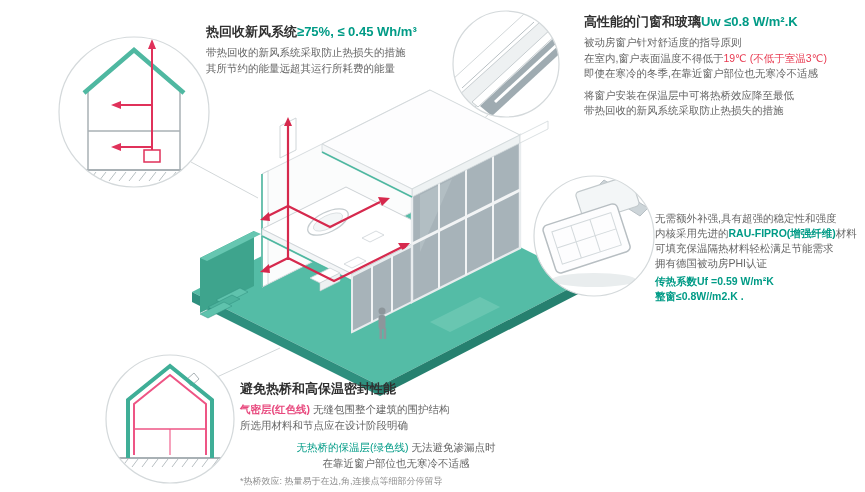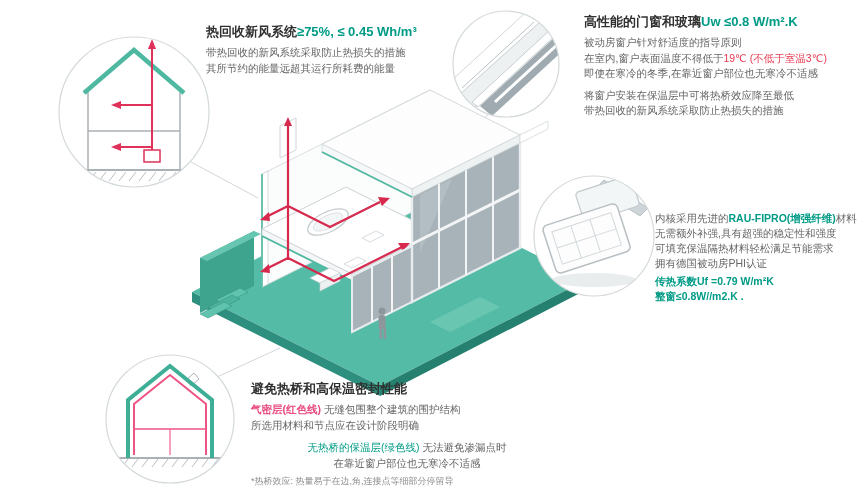--- a/index.html
+++ b/index.html
@@ -227,32 +227,32 @@
     <span class="bodyline"><span>在室内,窗户表面温度不得低于</span><span class="redtxt">19℃ (不低于室温3℃)</span></span>
     <span class="bodyline">即使在寒冷的冬季,在靠近窗户部位也无寒冷不适感</span>
     <span class="gap"></span>
     <span class="bodyline">将窗户安装在保温层中可将热桥效应降至最低</span>
     <span class="bodyline">带热回收的新风系统采取防止热损失的措施</span>
   </div>
 </div>
 
 <div class="tblock" style="left:655px;top:211px;width:208px;">
   <div class="body" style="margin-top:0;line-height:15px;">
+    <span class="bodyline">无需额外补强,具有超强的稳定性和强度</span>
     <span class="bodyline"><span>内核采用先进的</span><span class="green" style="font-weight:bold;">RAU-FIPRO(增强纤维)</span><span>材料</span></span>
-    <span class="bodyline">无需额外补强,具有超强的稳定性和强度</span>
     <span class="bodyline">可填充保温隔热材料轻松满足节能需求</span>
     <span class="bodyline">拥有德国被动房PHI认证</span>
   </div>
   <div class="vals green">
-    <span class="bodyline">传热系数Uf =0.79 W/m²K</span>
+    <span class="bodyline">传热系数Uf =0.59 W/m²K</span>
     <span class="bodyline">整窗≤0.8W//m2.K .</span>
   </div>
 </div>
 
-<div class="tblock" style="left:251px;top:380px;width:312px;">
+<div class="tblock" style="left:240px;top:380px;width:312px;">
   <div class="title">避免热桥和高保温密封性能</div>
   <div class="body">
     <span class="bodyline"><span class="pinktxt">气密层(红色线)</span><span> 无缝包围整个建筑的围护结构</span></span>
     <span class="bodyline">所选用材料和节点应在设计阶段明确</span>
   </div>
   <div class="body" style="margin-top:7px;text-align:center;">
     <span class="bodyline"><span class="green">无热桥的保温层(绿色线)</span><span> 无法避免渗漏点时</span></span>
     <span class="bodyline">在靠近窗户部位也无寒冷不适感</span>
   </div>
   <div class="foot">*热桥效应: 热量易于在边,角,连接点等细部分停留导</div>

